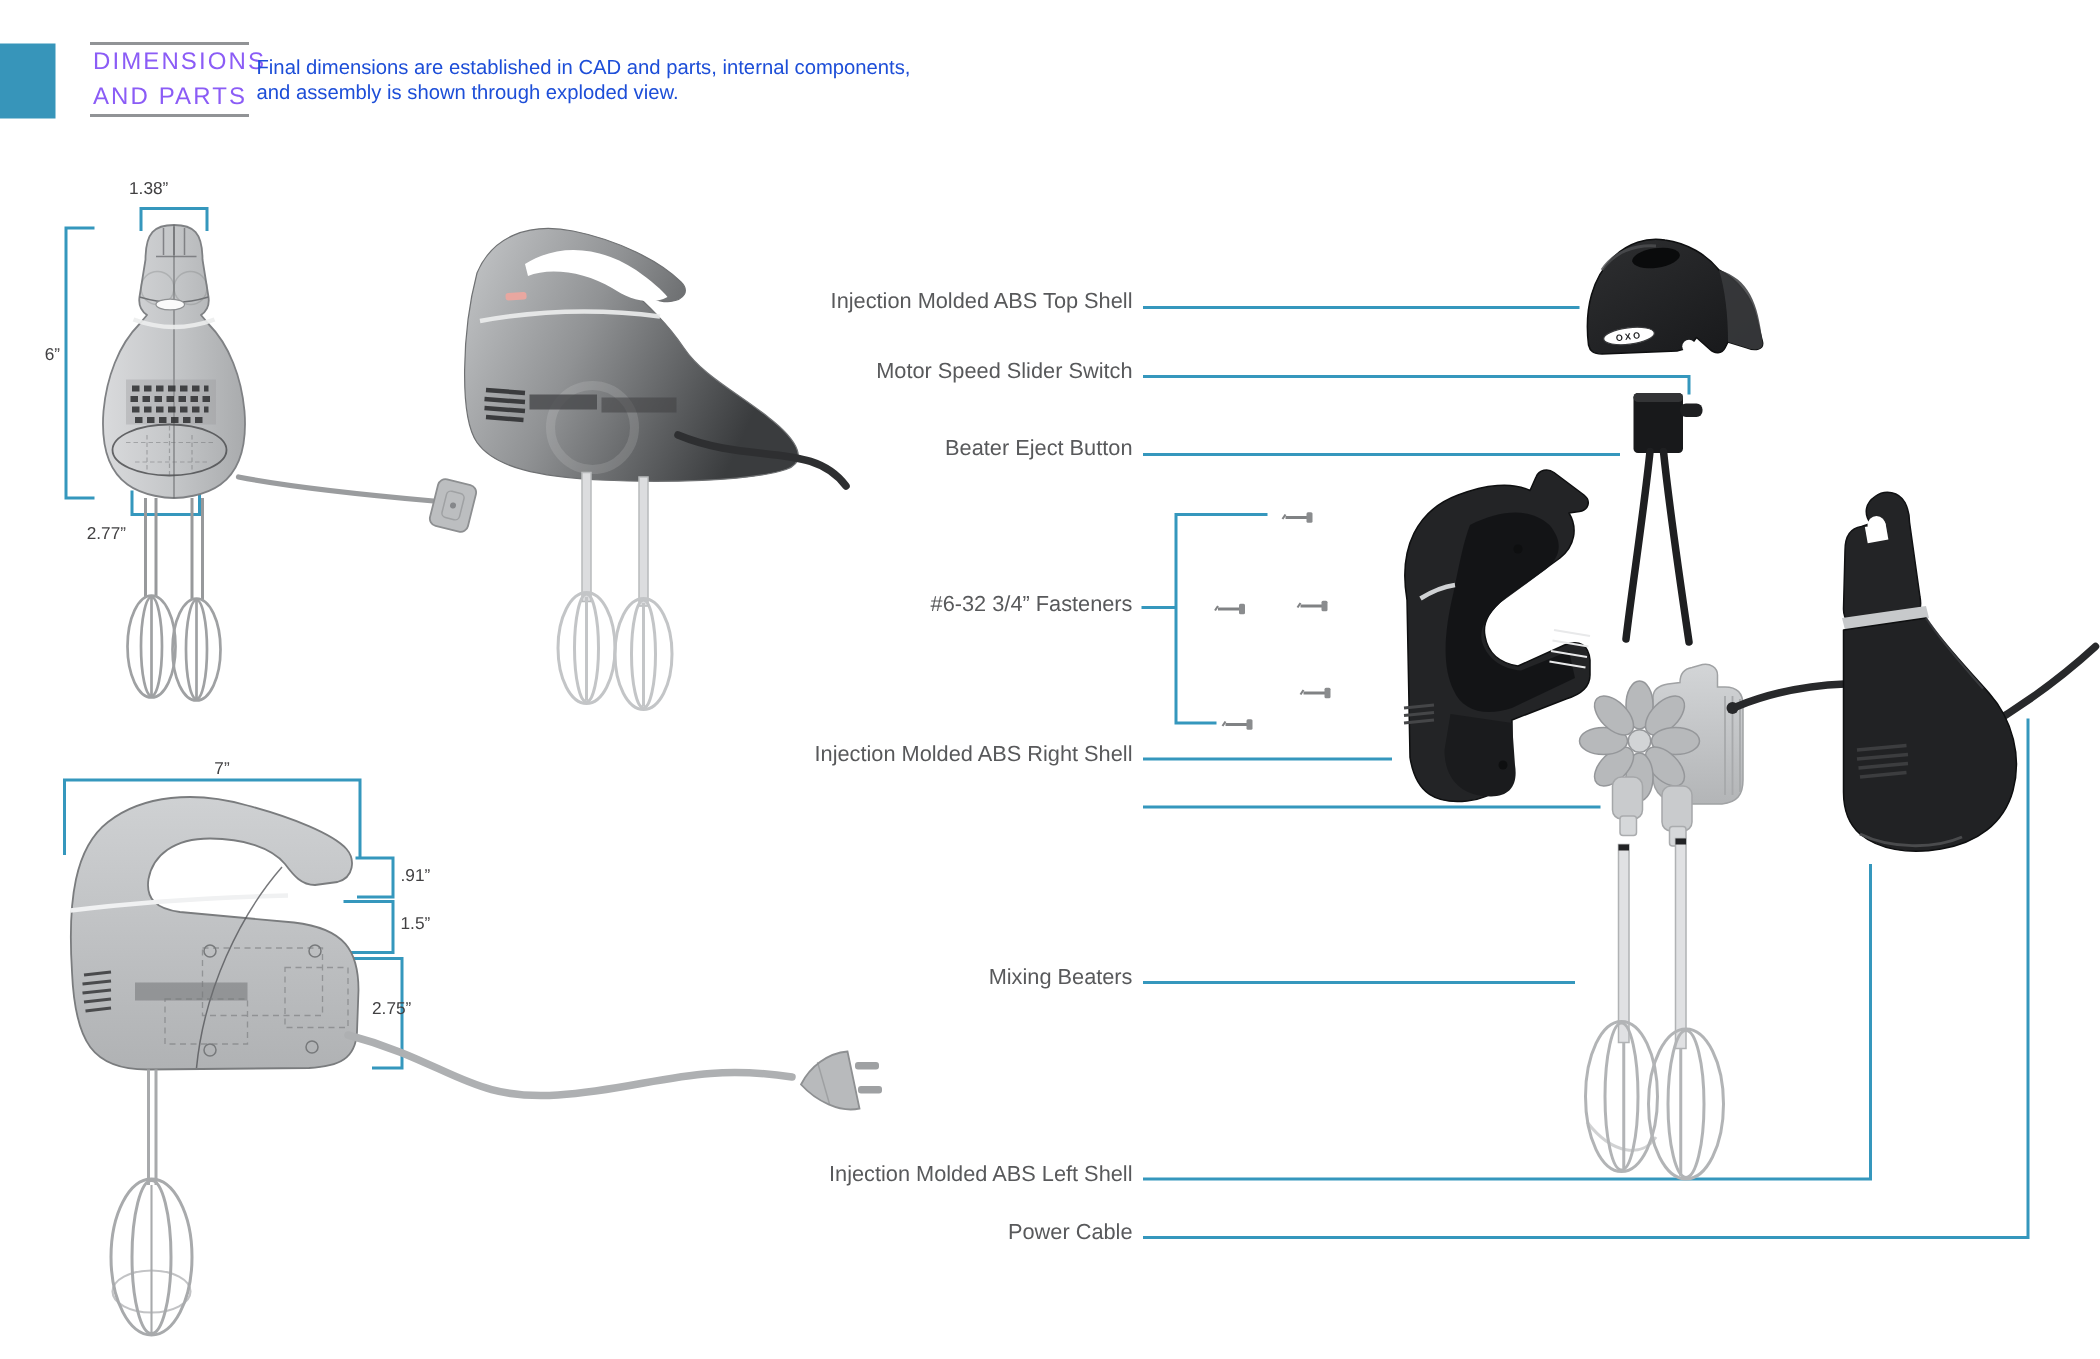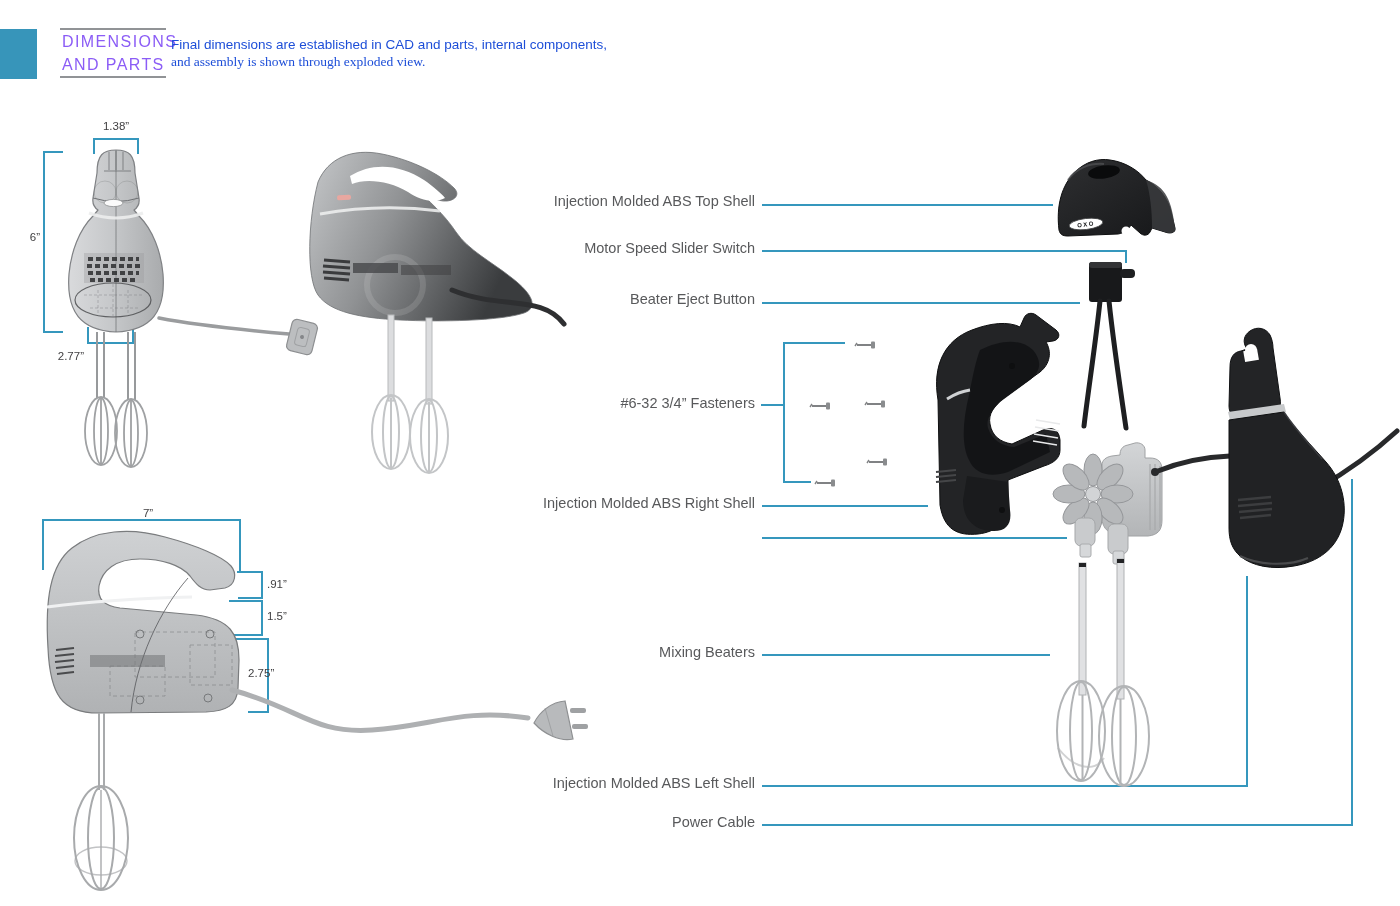--- a/index.html
+++ b/index.html
@@ -9,21 +9,21 @@
   .accent-square{position:absolute;left:0;top:29px;width:37px;height:50px;background:#3795ba;}
   .title-rule{position:absolute;left:60px;width:106px;height:2px;background:#919396;}
   .title-rule.top{top:28px;}
   .title-rule.bottom{top:76px;}
   .title-line{position:absolute;left:62px;color:#8b5cf6;font-size:16px;letter-spacing:1.4px;
               font-weight:400;white-space:nowrap;}
   .title-line.l1{top:33px;}
   .title-line.l2{top:56px;}
   .desc-line{position:absolute;left:171px;color:#1d4ed8;font-size:13.5px;line-height:17px;white-space:nowrap;}
   .desc-line.l1{top:36px;}
-  .desc-line.l2{top:53px;font-family:Liberation Serif, serif;}
+  .desc-line.l2{top:53px;}
   
   .lbl{position:absolute;left:445px;width:310px;height:18px;line-height:18px;text-align:right;
        color:#58595b;font-size:14.5px;white-space:nowrap;}
   
   .dim{position:absolute;color:#414042;font-size:11.5px;white-space:nowrap;}
   svg.scene{position:absolute;left:0;top:0;}
 </style>
 </head>
 <body>
 
@@ -354,21 +354,21 @@
 
   <div class="lbl" style="top:239px">Motor Speed Slider Switch</div>
   <div class="lbl" style="top:192px">Injection Molded ABS Top Shell</div>
   <div class="lbl" style="top:290px">Beater Eject Button</div>
   <div class="lbl" style="top:394px">#6-32 3/4” Fasteners</div>
   <div class="lbl" style="top:494px">Injection Molded ABS Right Shell</div>
   <div class="lbl" style="top:643px">Mixing Beaters</div>
   <div class="lbl" style="top:774px">Injection Molded ABS Left Shell</div>
   <div class="lbl" style="top:813px">Power Cable</div>
 
-  <div class="dim" style="left:86px;top:120px;width:60px;text-align:center">1.38”</div>
+  <div class="dim" style="left:86px;top:120px;width:60px;text-align:left">1.38”</div>
   <div class="dim" style="left:10px;top:231px;width:30px;text-align:right">6”</div>
   <div class="dim" style="left:38px;top:350px;width:46px;text-align:right">2.77”</div>
   <div class="dim" style="left:118px;top:507px;width:60px;text-align:center">7”</div>
   <div class="dim" style="left:267px;top:578px">.91”</div>
   <div class="dim" style="left:267px;top:610px">1.5”</div>
   <div class="dim" style="left:248px;top:667px">2.75”</div>
 
 </div>
 
 </body></html>

